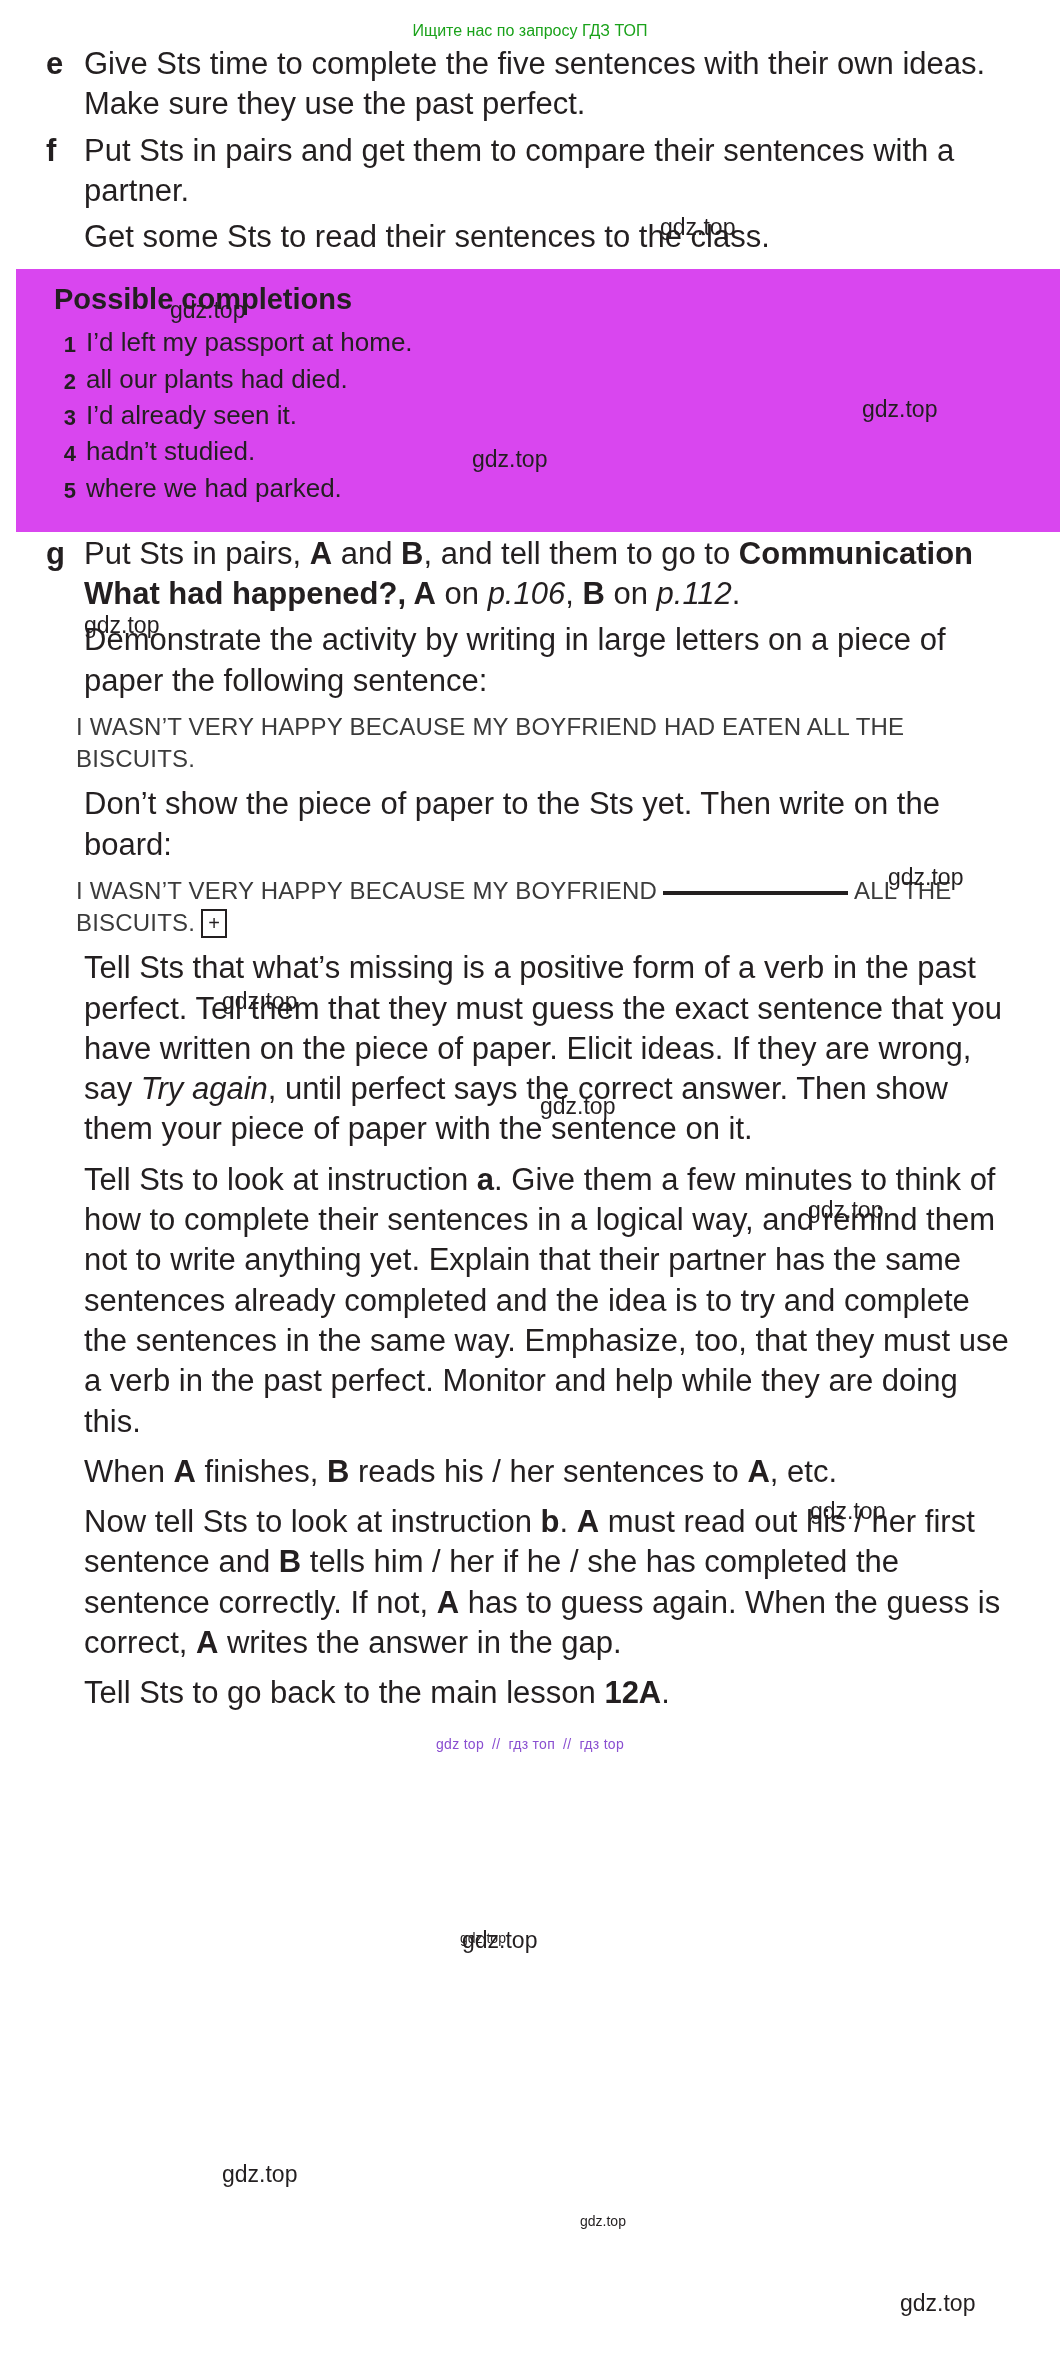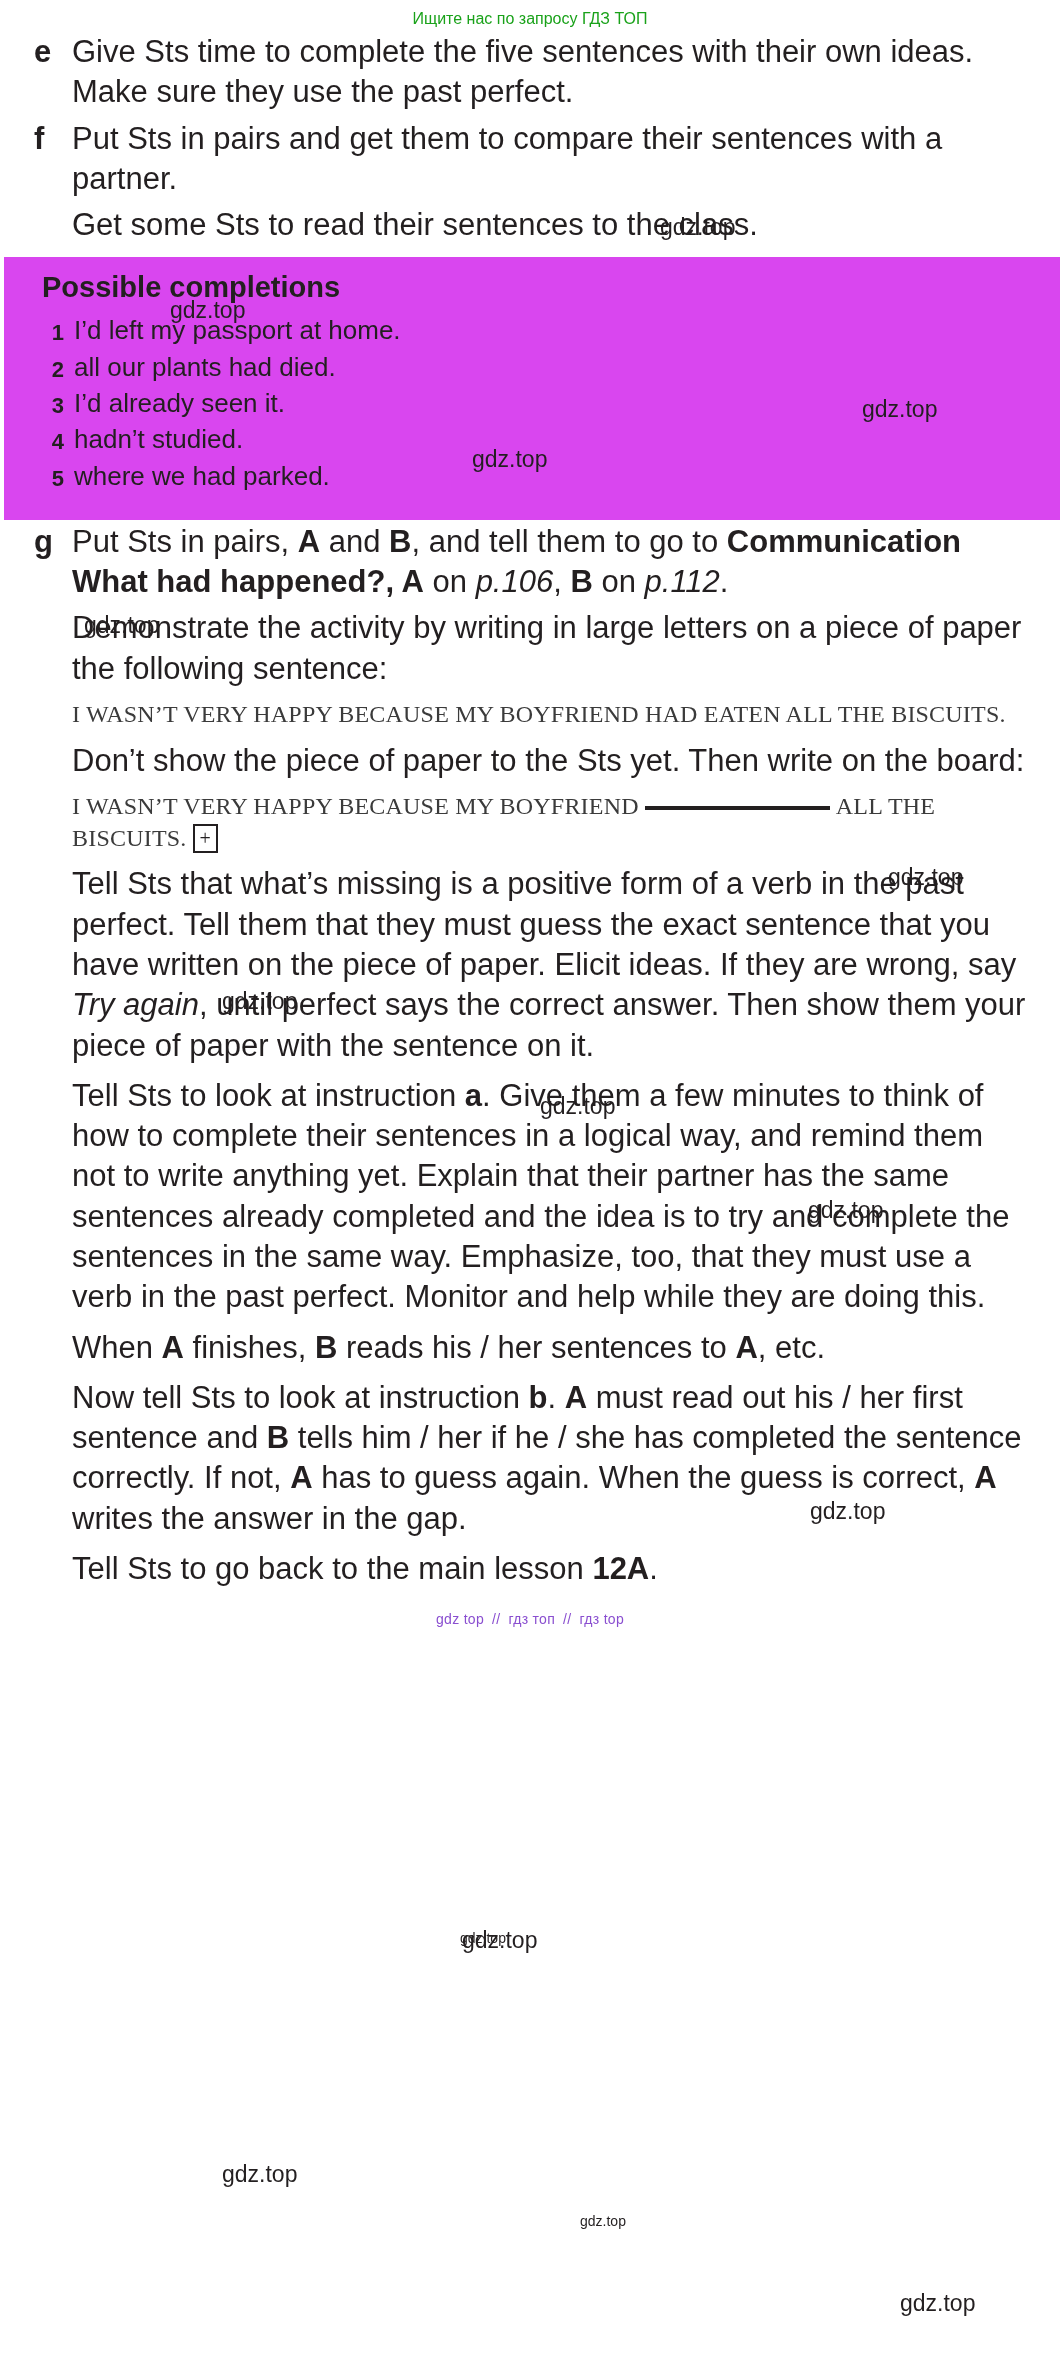--- a/index.html
+++ b/index.html
@@ -10,21 +10,21 @@
   body {
     width: 1060px;
     min-height: 2374px;
     font-family: "Liberation Sans", sans-serif;
     color: #231f20;
     position: relative;
   }
   .page {
     width: 1060px;
     position: relative;
-    padding: 4px;
+    padding: 16px;
     box-sizing: border-box;
   }
   .top-banner {
     text-align: center;
     color: #1aa21a;
     font-size: 16px;
     padding: 6px 0 4px 0;
     font-family: "Liberation Sans", sans-serif;
   }
   .content {
@@ -53,22 +53,22 @@
     font-size: 31px;
     line-height: 1.30;
     color: #231f20;
     margin: 0 0 10px 38px;
   }
   .caps {
     font-size: 24px;
     line-height: 1.32;
     letter-spacing: 0.2px;
     color: #3b3b3b;
-    margin: 10px 0 10px 38px;
-    font-family: Liberation Serif, serif;
+    margin: 10px 0 10px 30px;
+    font-family: Liberation Sans, sans-serif;
   }
   .gapline {
     display: inline-block;
     width: 185px;
     border-bottom: 4px solid #231f20;
     vertical-align: 4px;
     margin: 0 6px;
   }
   .plusbox {
     display: inline-block;

